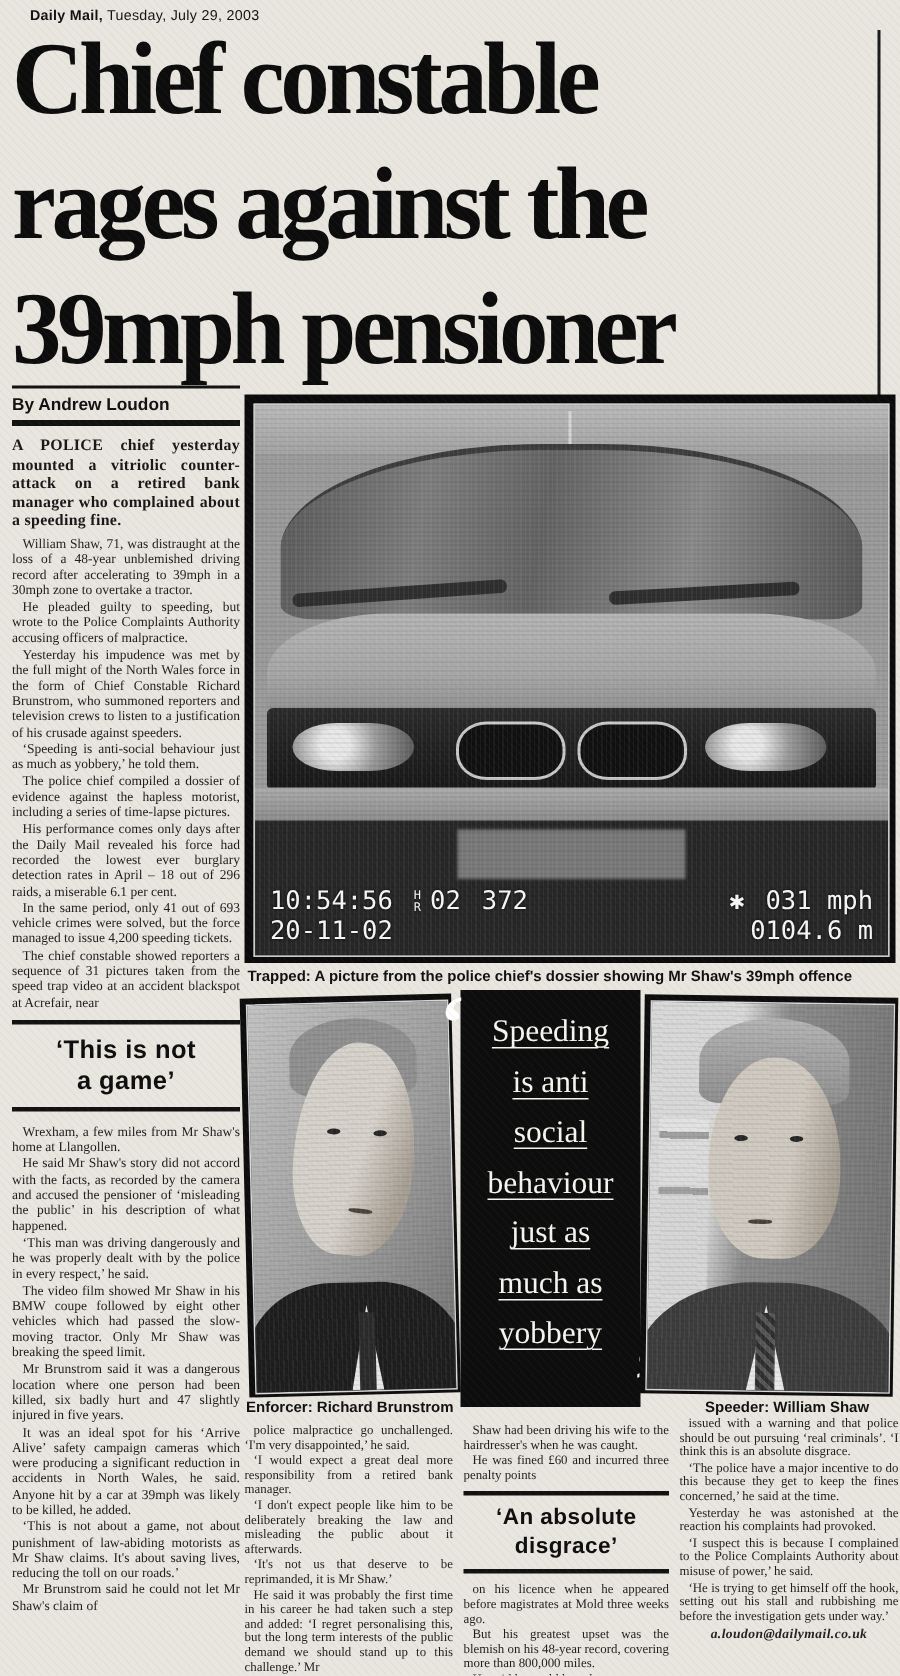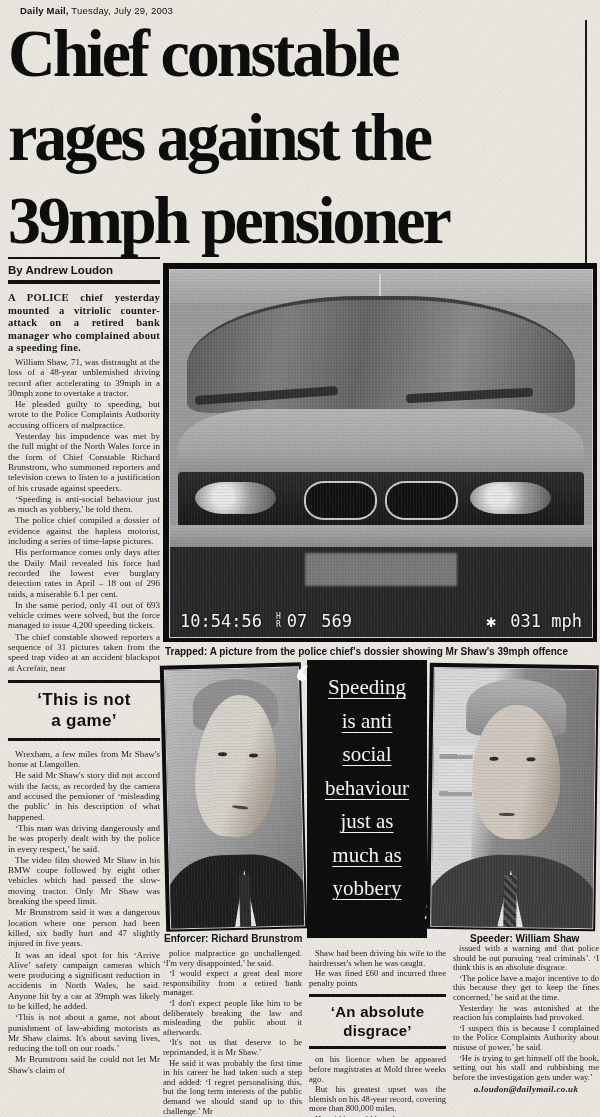--- a/index.html
+++ b/index.html
@@ -225,27 +225,31 @@
     <div class="lower-dark"></div>
     <div class="plate"></div>
     <div class="overlay-text">
       <div class="ov-row">
         <span class="ov-left">
           <span>10:54:56</span>
           <span class="hr-stack">
             <span>H</span>
             <span>R</span>
           </span>
-          <span>07</span>
-          <span>569</span>
+          <span>02</span>
+          <span>372</span>
         </span>
         <span class="ov-left">
           <span>✱</span>
           <span>031 mph</span>
         </span>
+      </div>
+      <div class="ov-row">
+        <span>20-11-02</span>
+        <span>0104.6 m</span>
       </div>
     </div>
   </div>
 </div>
 <div class="main-caption">Trapped: A picture from the police chief's dossier showing Mr Shaw's 39mph offence</div>
 
 <div class="portrait p-left">
   <div class="inner grain">
     <div class="hair"></div>
     <div class="face"></div>

